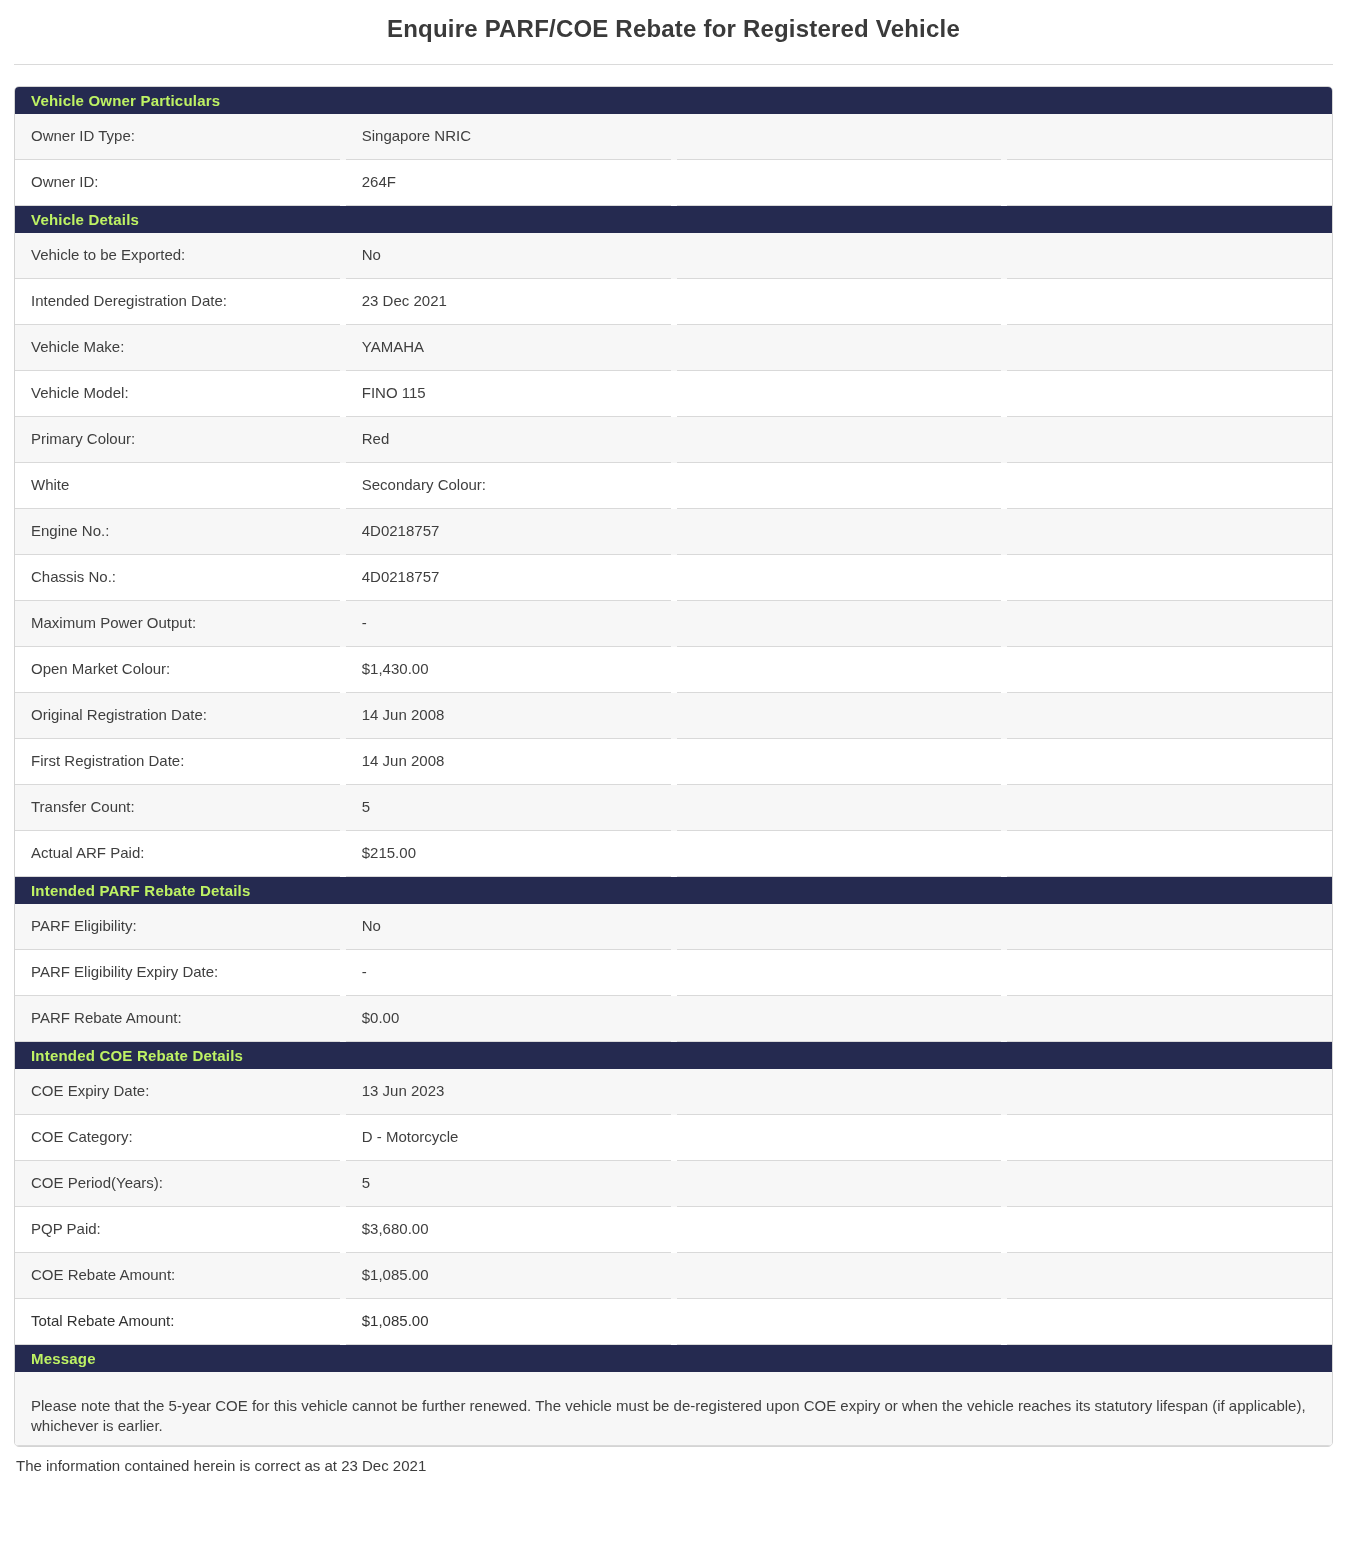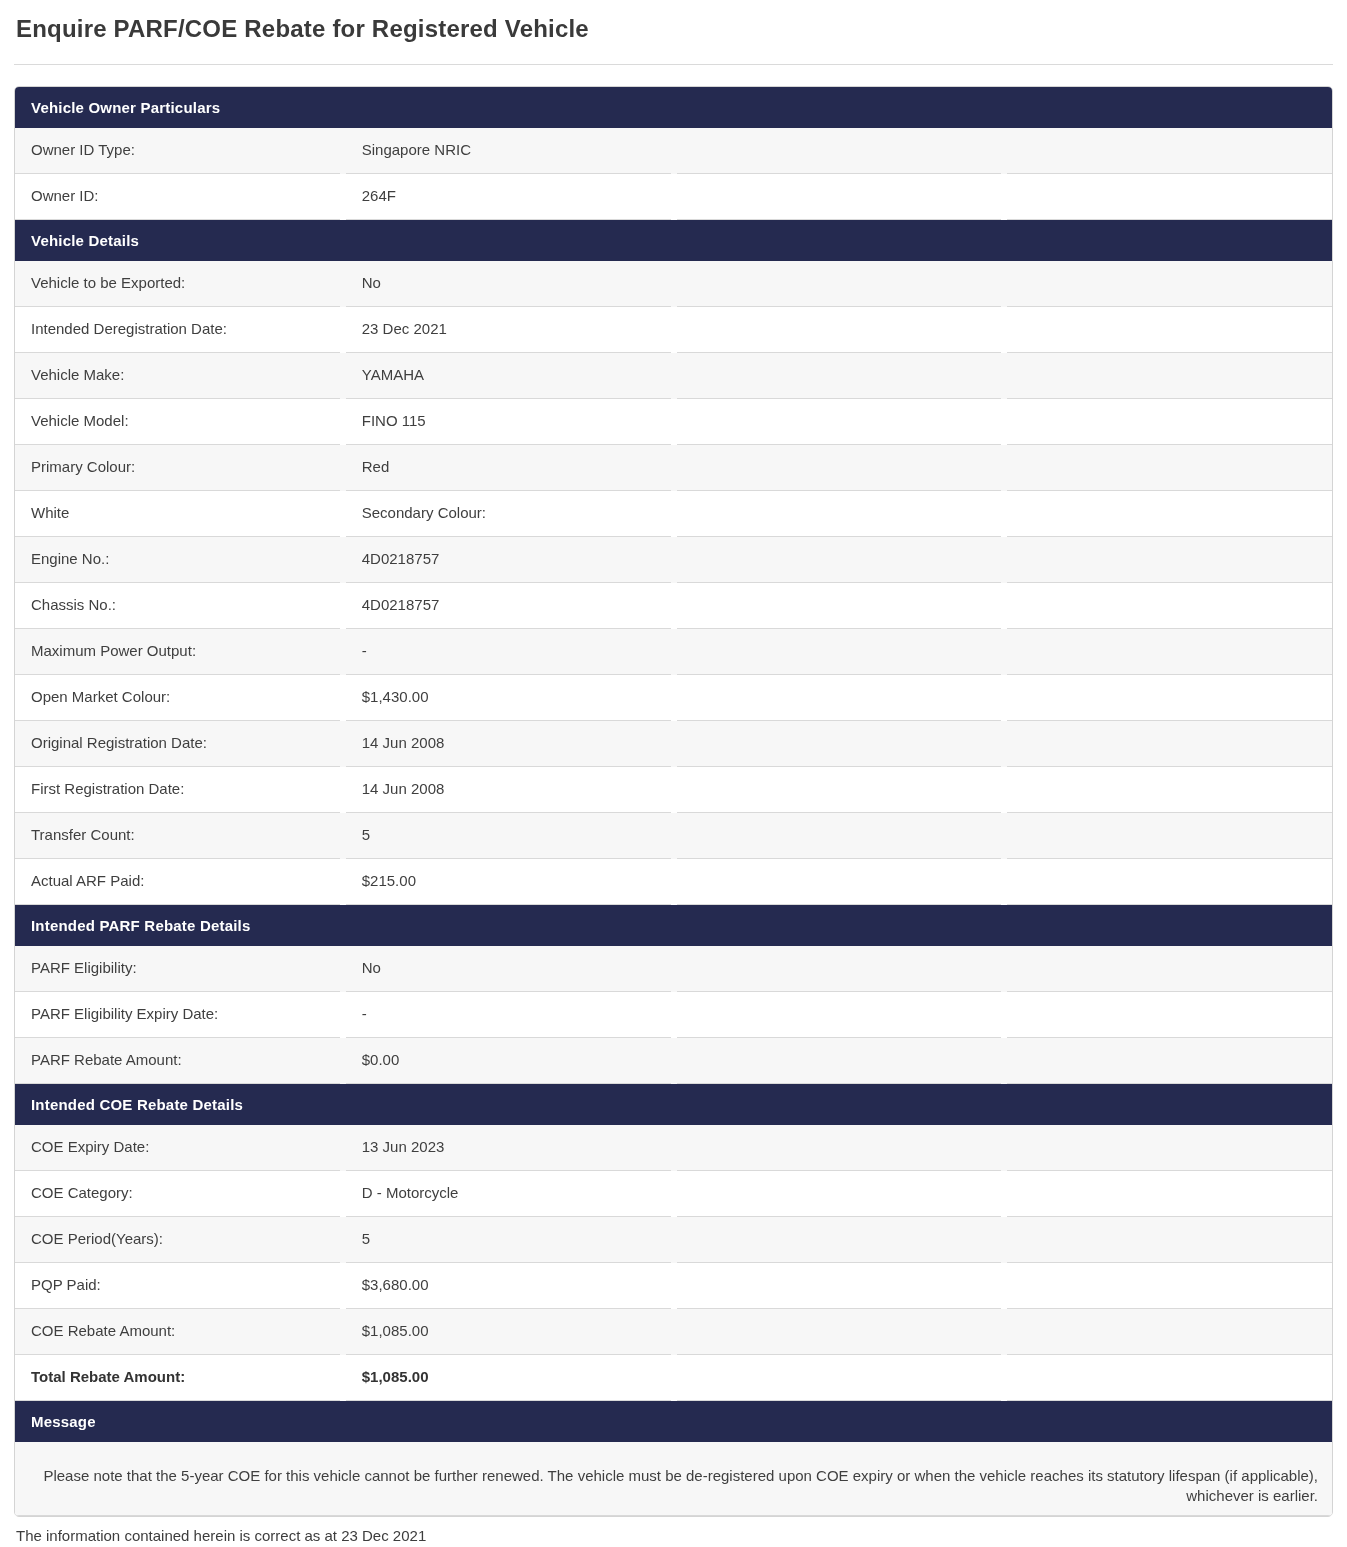--- a/index.html
+++ b/index.html
@@ -16,61 +16,61 @@
     color:var(--text);
     width:1347px;
   }
   .page{padding:0 14px;}
   .page-title{
     font-size:24px;
     font-weight:600;
     color:#3a3a3a;
     letter-spacing:.2px;
     margin:15px 2px 21px 2px;
+    text-align:center;
   }
   .title-divider{
     border:none;
     border-top:1px solid #dadada;
     margin:0 0 21px 0;
   }
   .rebate-table{
     border:1px solid var(--outer-border);
     border-radius:5px;
     overflow:hidden;
   }
   .section-header{
     background:var(--navy);
-    color:#ffffff;
+    color:#bef264;
     font-size:15px;
     font-weight:600;
-    height:41px;
+    height:27px;
     display:flex;
     align-items:center;
     padding:0 16px;
     letter-spacing:.2px;
   }
   .section-rows .row{
     display:grid;
     grid-template-columns:1fr 1fr 1fr 1fr;
     column-gap:6px;
     background:#ffffff;
-    text-align:right;
   }
   .section-rows .row:nth-child(odd){background:var(--row-alt);}
   .cell{
     min-height:46px;
     display:flex;
     align-items:center;
     padding:0 14px 0 16px;
     border-bottom:1px solid var(--border);
     font-size:15px;
     line-height:1.35;
     color:var(--text);
   }
-  .row.emphasis .cell{font-weight:700;color:#333333;}
+  .row.emphasis .cell{font-weight:400;color:#333333;}
   .cell.full-width{
     grid-column:1 / -1;
     padding-top:24px;
     padding-bottom:8px;
   }
   .footer-note{
     font-size:15px;
     color:#3d3d3d;
     margin:10px 2px 12px 2px;
   }

